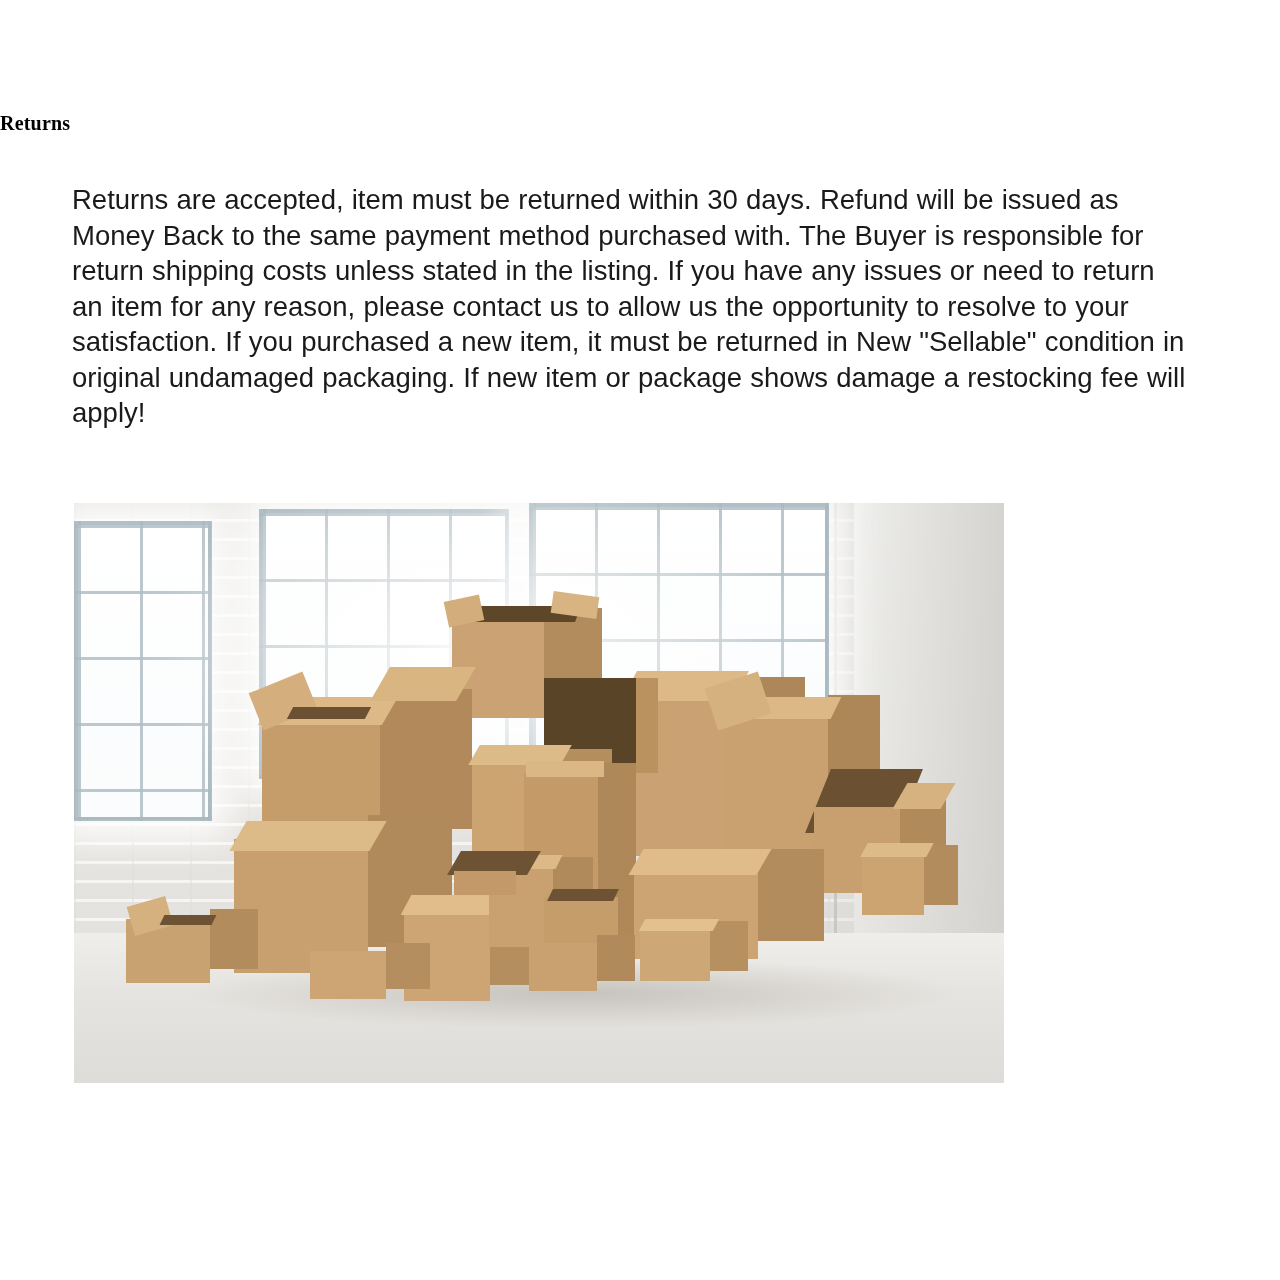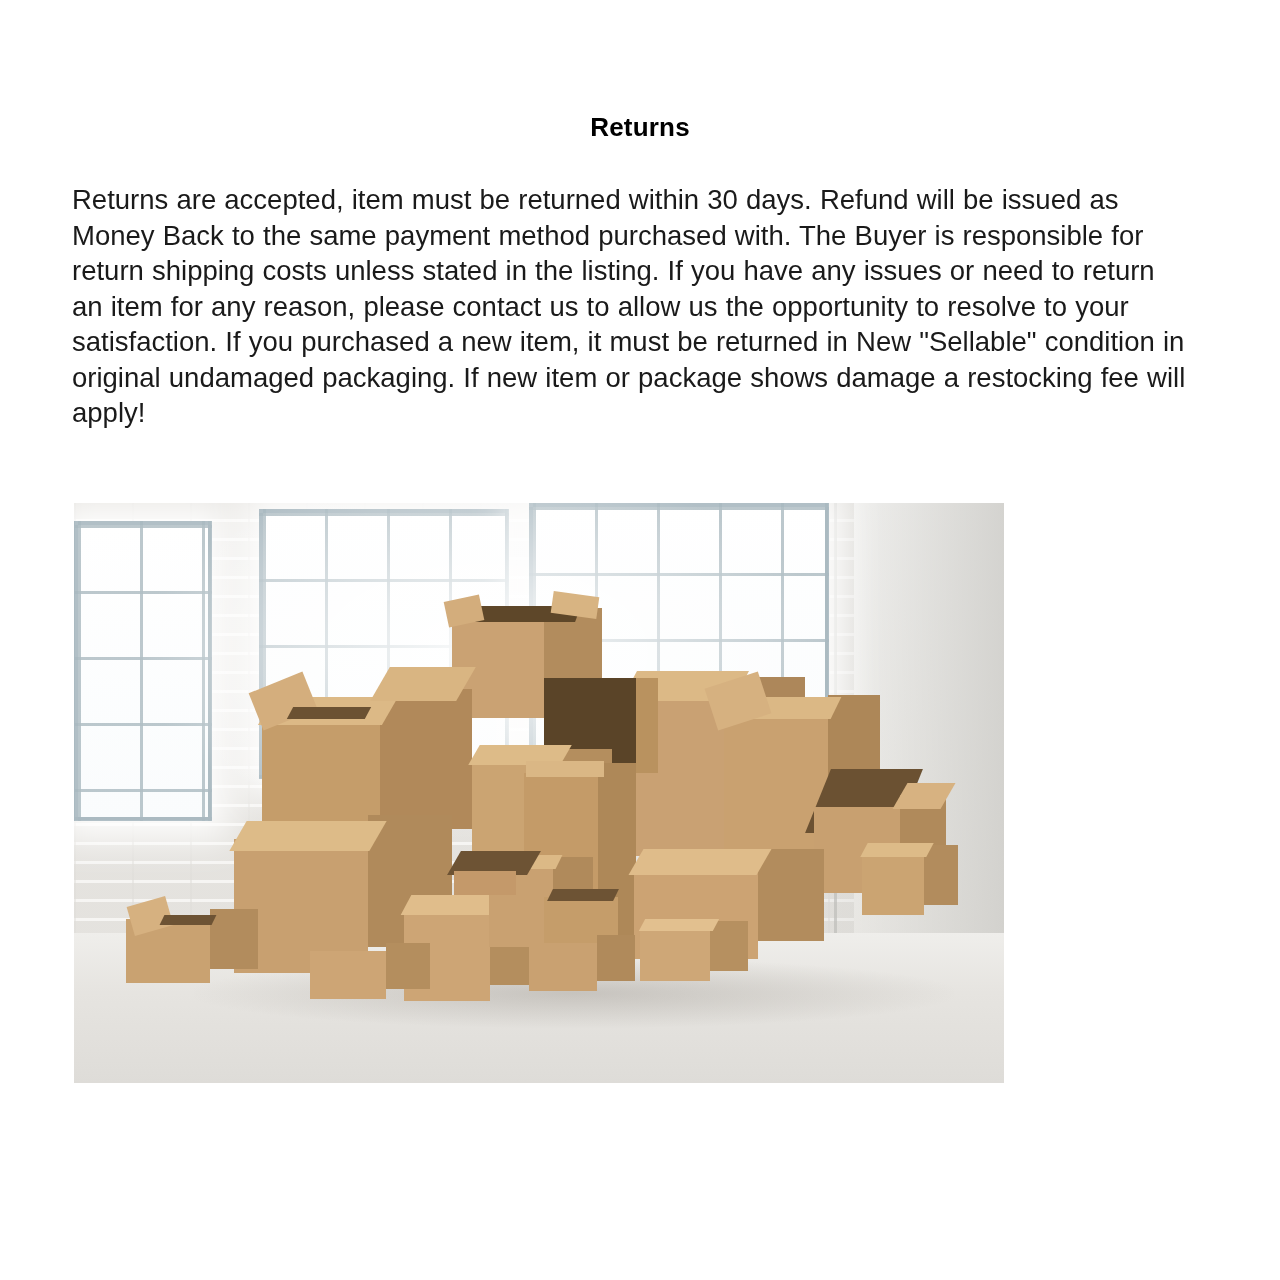--- a/index.html
+++ b/index.html
@@ -20,25 +20,25 @@
     left: 0; top: 0;
     width: 1280px;
     height: 1280px;
     background: #ffffff;
   }
   .doc-title {
     position: absolute;
     left: 0;
     top: 112px;
     width: 1280px;
-    text-align: center;
-    font-size: 26px;
+    font-size: 20px;
     font-weight: bold;
     letter-spacing: 0.2px;
     color: #000;
+    font-family: Liberation Serif, serif;
   }
   .doc-body {
     position: absolute;
     left: 72px;
     top: 182px;
     width: 1120px;
     font-size: 27.5px;
     line-height: 35.5px;
     color: #1a1a1a;
     text-align: left;

